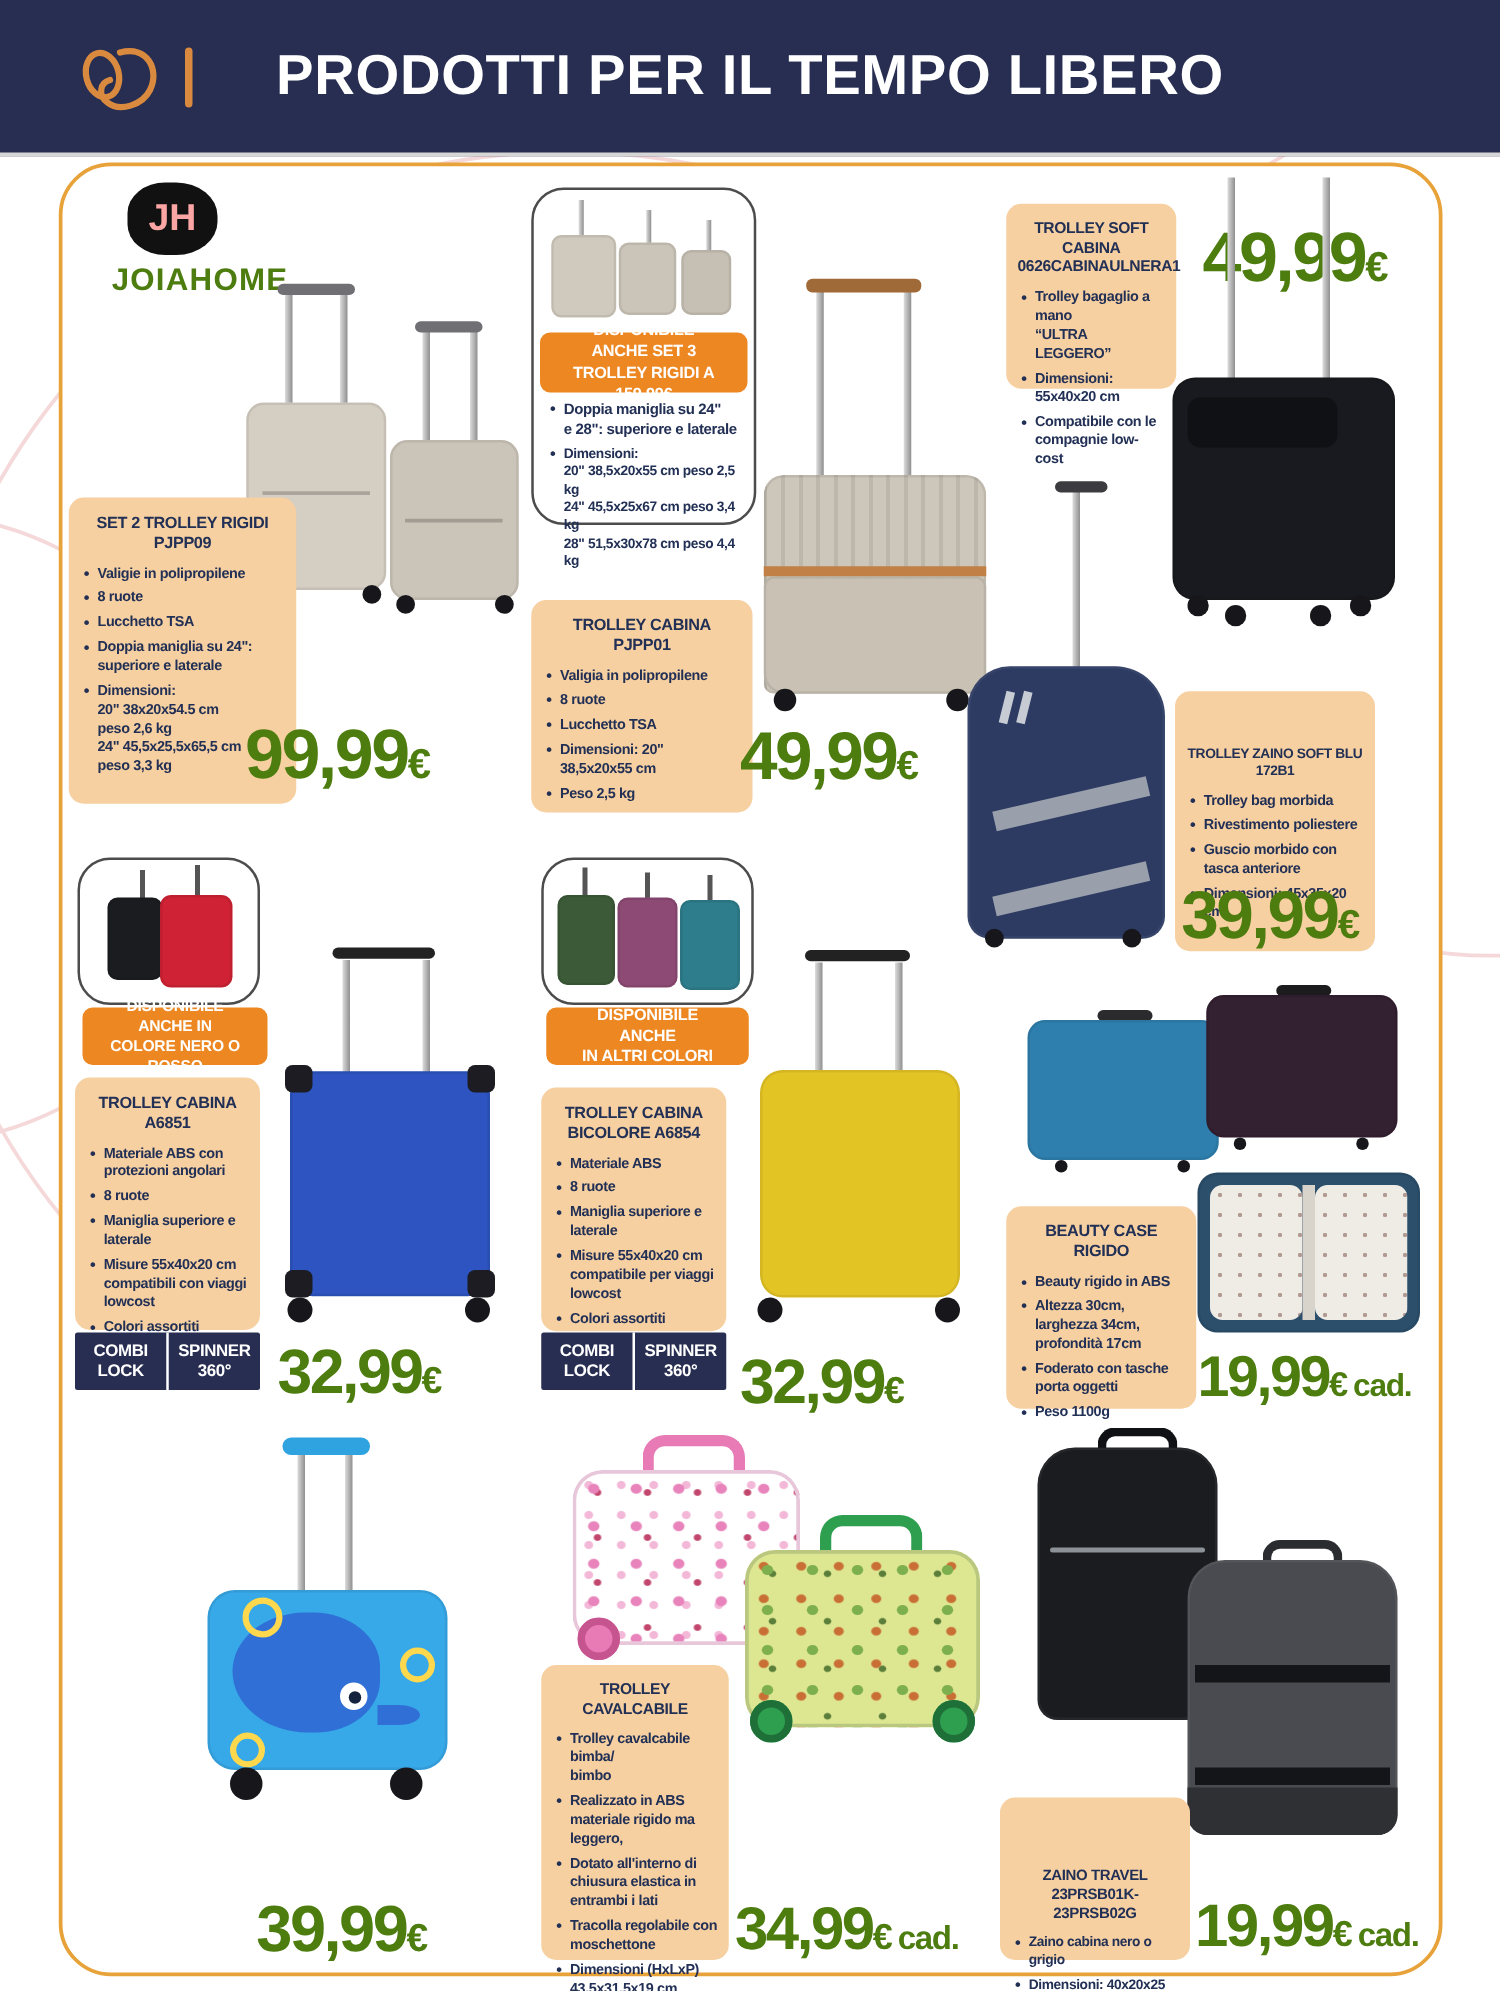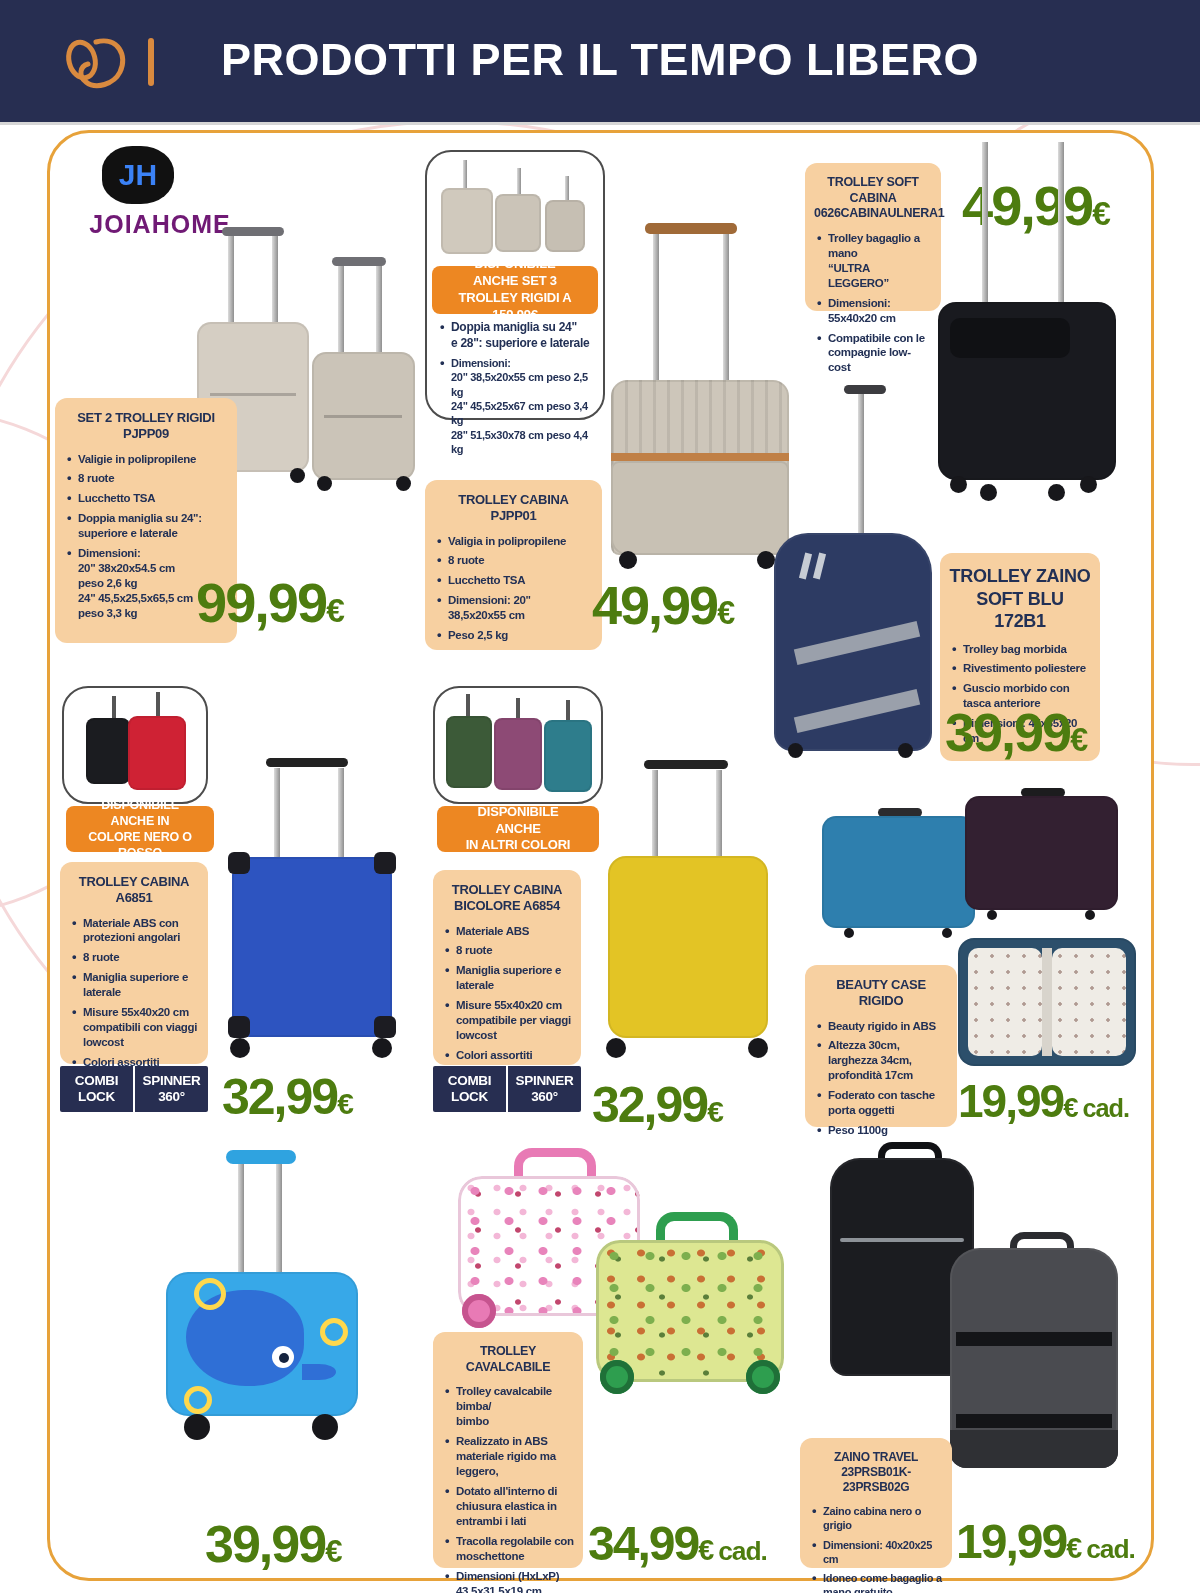--- a/index.html
+++ b/index.html
@@ -44,22 +44,22 @@
   .vr{background-image:repeating-linear-gradient(90deg,rgba(0,0,0,.13) 0 3px,rgba(255,255,255,.07) 3px 6px,transparent 6px 16px);}
   .hr2{background-image:repeating-linear-gradient(180deg,rgba(0,0,0,.15) 0 4px,transparent 4px 18px);}
   .pole{position:absolute;width:6px;background:linear-gradient(90deg,#dcdcdc,#8f8f8f);}
   .grip{position:absolute;height:9px;border-radius:5px;background:#3c3c40;}
   .wheel{position:absolute;width:15px;height:15px;border-radius:50%;background:#17171b;}
   .corner{position:absolute;width:22px;height:22px;background:#1c1c22;border-radius:6px;}
   .zipline{position:absolute;height:3px;background:rgba(0,0,0,.20);}
   .pack{position:absolute;box-shadow:inset 0 0 0 2px rgba(255,255,255,.05);}
   .strap{position:absolute;background:#9aa0ab;}
   .logo-blob{position:absolute;background:#111;border-radius:42% 46% 46% 42%;
-      display:flex;align-items:center;justify-content:center;color:#3b82f6;font-weight:800;}
-  .logo-name{position:absolute;font-weight:800;color:#701a75;letter-spacing:1px;text-align:center;}
+      display:flex;align-items:center;justify-content:center;color:#fca5a5;font-weight:800;}
+  .logo-name{position:absolute;font-weight:800;color:#4d7c0f;letter-spacing:1px;text-align:center;}
 </style>
 </head>
 <body>
 
 <div class="page">
 
   <div class="arc" style="left:850px;top:80px;width:680px;height:680px;"></div>
   <div class="arc" style="left:-320px;top:410px;width:500px;height:500px;"></div>
   <div class="arc" style="left:-70px;top:120px;width:1040px;height:1040px;"></div>
 
@@ -197,21 +197,21 @@
     <div class="pack" style="left:14px;top:148px;width:158px;height:218px;background:#2d3b63;border-radius:34px 40px 18px 18px;"></div>
     <div class="strap" style="left:34px;top:250px;width:126px;height:16px;transform:rotate(-13deg);"></div>
     <div class="strap" style="left:34px;top:318px;width:126px;height:16px;transform:rotate(-13deg);"></div>
     <div style="position:absolute;left:42px;top:168px;width:7px;height:26px;background:#c7ccd4;transform:rotate(14deg);"></div>
     <div style="position:absolute;left:56px;top:168px;width:7px;height:26px;background:#c7ccd4;transform:rotate(14deg);"></div>
     <div class="wheel" style="left:28px;top:358px;"></div>
       <div class="wheel" style="left:138px;top:358px;"></div>
   </div>
 
   <div class="z panel" style="left:940px;top:553px;width:160px;height:208px;">
-    <h3 style="font-size:18px;">TROLLEY ZAINO SOFT BLU
+    <h3 style="font-size:11px;margin-top:32px;">TROLLEY ZAINO SOFT BLU
 172B1</h3>
     <ul>
       <li>Trolley bag morbida</li>
       <li>Rivestimento poliestere</li>
       <li>Guscio morbido con tasca anteriore</li>
       <li>Dimensioni: 45x35x20 cm</li>
     </ul>
   </div>
   <div class="z price" style="left:945px;top:705px;font-size:54px;">
     <span>39,99</span><span class="eur">€</span>
@@ -397,21 +397,21 @@
   </div>
   <div class="z" style="left:950px;top:1232px;width:176px;height:240px;">
     <div style="position:absolute;left:60px;top:0;width:50px;height:24px;border:7px solid #2b2c30;border-bottom:none;border-radius:14px 14px 0 0;"></div>
     <div class="pack" style="left:0;top:16px;width:168px;height:220px;background:#4a4b50;border-radius:30px 30px 16px 16px;"></div>
     <div style="position:absolute;left:6px;top:100px;width:156px;height:14px;background:#141518;"></div>
     <div style="position:absolute;left:6px;top:182px;width:156px;height:14px;background:#141518;"></div>
     <div style="position:absolute;left:0;top:198px;width:168px;height:38px;background:#2f3034;border-radius:0 0 16px 16px;"></div>
   </div>
 
   <div class="z panel" style="left:800px;top:1438px;width:152px;height:130px;">
-    <h3 style="font-size:12px;">ZAINO TRAVEL
+    <h3 style="font-size:12px;margin-top:43px;">ZAINO TRAVEL
 23PRSB01K-23PRSB02G</h3>
     <ul>
       <li style="font-size:11px;">Zaino cabina nero o grigio</li>
       <li style="font-size:11px;">Dimensioni: 40x20x25 cm</li>
       <li style="font-size:11px;">Idoneo come bagaglio a mano gratuito approvato da tutte le compagnie aree</li>
     </ul>
   </div>
   <div class="z price" style="left:956px;top:1518px;font-size:48px;">
     <span>19,99</span><span class="eur">€</span><span class="cad">cad.</span>
   </div>

